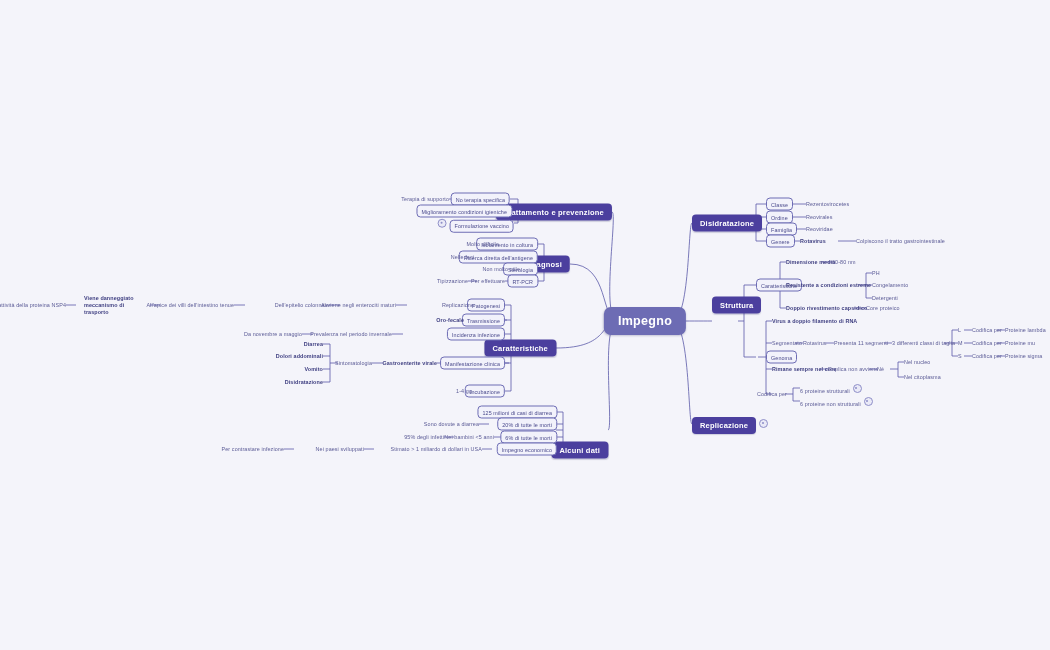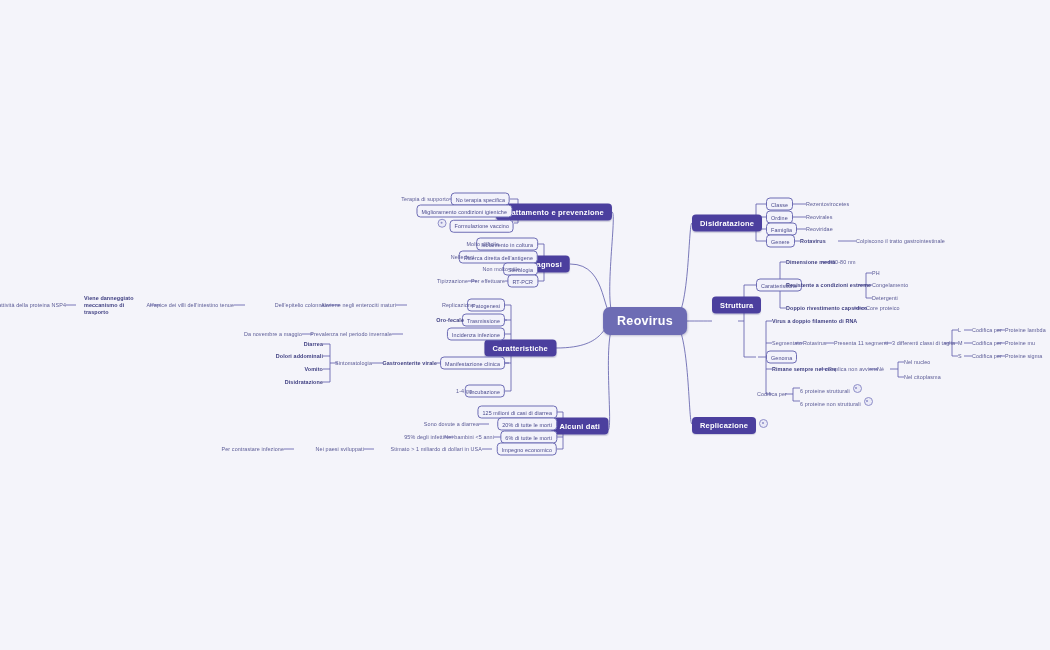--- a/index.html
+++ b/index.html
@@ -182,21 +182,21 @@
     <path d="M563 437 L557 437"></path>
       <path d="M563 449 L557 449"></path>
     <path d="M489 424 L479 424"></path>
     <path d="M504 437 L494 437"></path>
     <path d="M454 437 L444 437"></path>
     <path d="M492 449 L482 449"></path>
     <path d="M374 449 L364 449"></path>
     <path d="M294 449 L284 449"></path>
   </svg>
 
-  <div class="node n-root midc" style="left:645px;top:321px;">Reovirus</div>
+  <div class="node n-root midc" style="left:645px;top:321px;">Impegno</div>
 
   <div class="node n-l1 mid" style="left:692px;top:223px;">Disidratazione</div>
   <div class="node n-box mid" style="left:766px;top:204px;">Classe</div>
   <div class="node n-txt mid" style="left:806px;top:204px;">Rezentovirocetes</div>
   <div class="node n-box mid" style="left:766px;top:217px;">Ordine</div>
   <div class="node n-txt mid" style="left:806px;top:217px;">Reovirales</div>
   <div class="node n-box mid" style="left:766px;top:229px;">Famiglia</div>
   <div class="node n-txt mid" style="left:806px;top:229px;">Reoviridae</div>
   <div class="node n-box mid" style="left:766px;top:241px;">Genere</div>
   <div class="node n-txt bold mid" style="left:800px;top:241px;">Rotavirus</div>
@@ -288,21 +288,21 @@
   <div class="node n-txt bold midr" style="left:437px;top:363px;">Gastroenterite virale</div>
   <div class="node n-txt midr" style="left:372px;top:363px;">Sintomatologia</div>
   <div class="node n-txt bold midr" style="left:323px;top:344px;">Diarrea</div>
   <div class="node n-txt bold midr" style="left:323px;top:356px;">Dolori addominali</div>
   <div class="node n-txt bold midr" style="left:323px;top:369px;">Vomito</div>
   <div class="node n-txt bold midr" style="left:323px;top:382px;">Disidratazione</div>
 
   <div class="node n-box midr" style="left:505px;top:391px;">Incubazione</div>
   <div class="node n-txt midr" style="left:472px;top:391px;">1-4 gg</div>
 
-  <div class="node n-l1 midr" style="left:608px;top:426px;">Alcuni dati</div>
+  <div class="node n-l1 midr" style="left:608px;top:450px;">Alcuni dati</div>
   <div class="node n-box midr" style="left:557px;top:412px;">125 milioni di casi di diarrea</div>
   <div class="node n-box midr" style="left:557px;top:424px;">20% di tutte le morti</div>
   <div class="node n-txt midr" style="left:479px;top:424px;">Sono dovute a diarrea</div>
   <div class="node n-box midr" style="left:557px;top:437px;">6% di tutte le morti</div>
   <div class="node n-txt midr" style="left:494px;top:437px;">Nei bambini &lt;5 anni</div>
   <div class="node n-txt midr" style="left:444px;top:437px;">95% degli infetti</div>
   <div class="node n-box midr" style="left:557px;top:449px;">Impegno economico</div>
   <div class="node n-txt midr" style="left:482px;top:449px;">Stimato &gt; 1 miliardo di dollari in USA</div>
   <div class="node n-txt midr" style="left:364px;top:449px;">Nei paesi sviluppati</div>
   <div class="node n-txt midr" style="left:284px;top:449px;">Per contrastare infezione</div>

